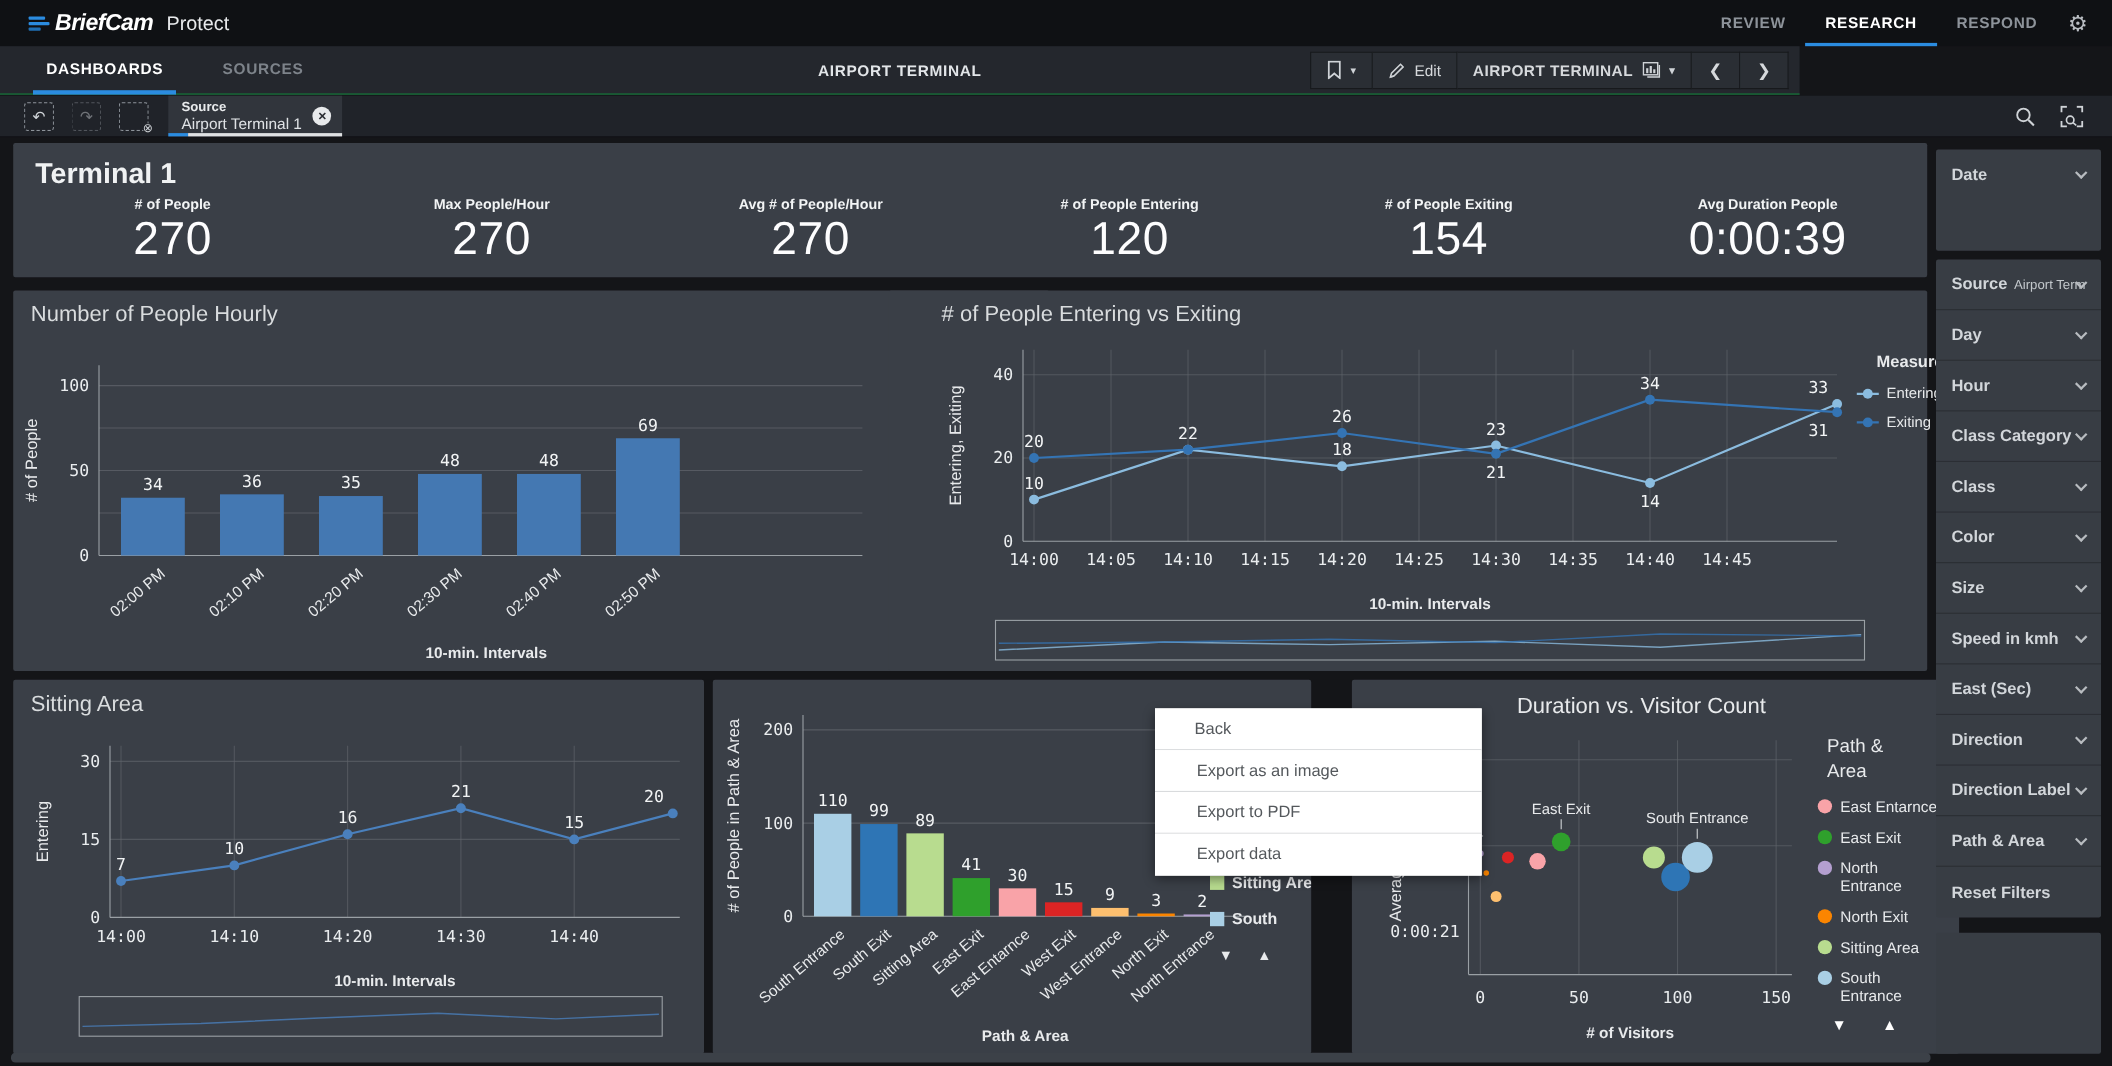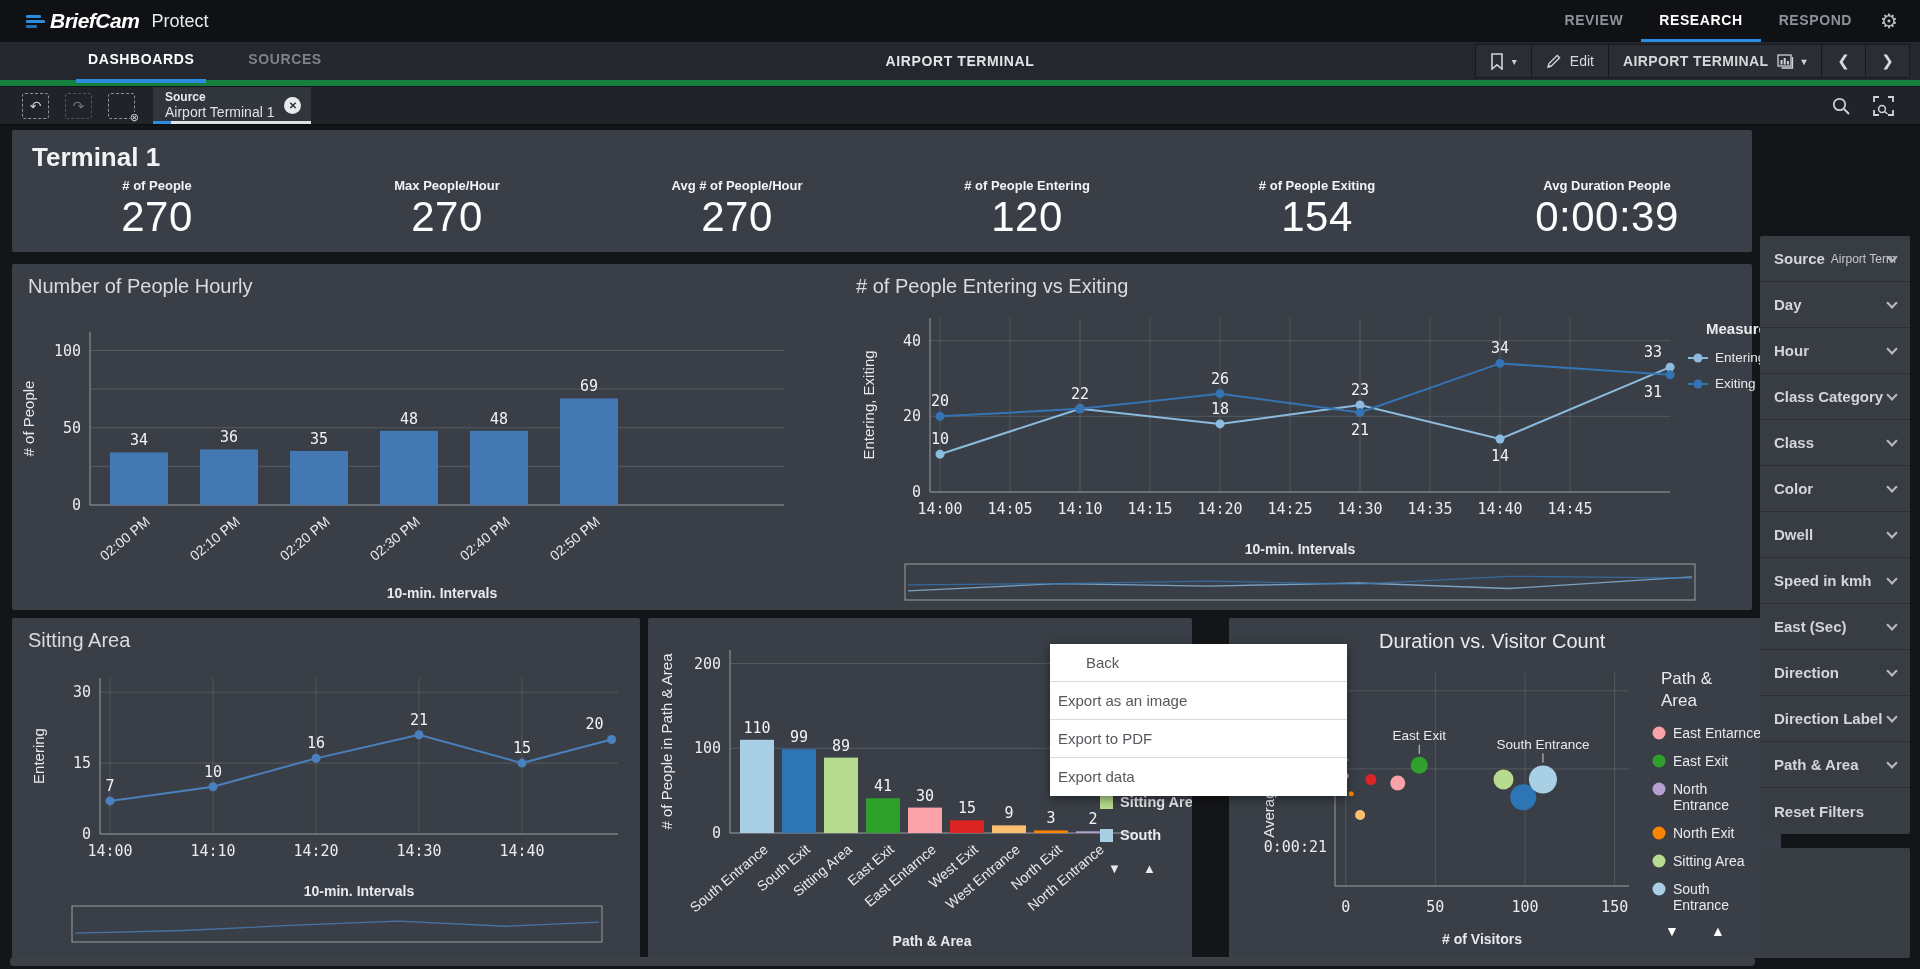--- a/index.html
+++ b/index.html
@@ -13,21 +13,21 @@
   .lbars div { height:3px; background:#2b8ce0; border-radius:1px; }
   .lbars .b1{width:15px;} .lbars .b2{width:19px;} .lbars .b3{width:11px; background:#1f6fb4;}
   .brand { color:#fff; font-size:21px; font-weight:bold; font-style:italic; letter-spacing:-0.5px; }
   .product { color:#e8eaec; font-size:18px; font-weight:300; margin-left:12px; }
   .topnav { margin-left:auto; display:flex; align-items:stretch; height:42px; }
   .topnav .tnav-item { display:flex; align-items:center; padding:0 18px; color:#8d939a; font-size:14px; font-weight:bold; letter-spacing:0.6px; border-bottom:3px solid transparent; cursor:pointer; }
   .topnav .tnav-item.active { color:#ffffff; border-bottom-color:#2b8ce0; }
   .gear { color:#b9bdc2; font-size:20px; margin:0 22px 0 10px; cursor:pointer; }
 
   
-  .nav2 { position:absolute; left:0; top:42px; width:1920px; height:44px; background:#24272d; display:flex; align-items:center; border-bottom:6px solid #15803d;padding-left:46px; }
+  .nav2 { position:absolute; left:0; top:42px; width:1636px; height:44px; background:#24272d; display:flex; align-items:center; border-bottom:1px solid #15803d; }
   .nav2 .tab { height:44px; display:flex; align-items:center; padding:0 12px; margin-left:30px; font-size:14px; font-weight:bold; letter-spacing:0.6px; color:#7d838a; border-bottom:4px solid transparent; cursor:pointer; }
   .nav2 .tab.active { color:#fff; border-bottom-color:#2b8ce0; }
   .center-title { position:absolute; left:0; right:0; text-align:center; color:#e2e5e8; font-size:14px; font-weight:bold; letter-spacing:0.6px; pointer-events:none; }
   .nav2-controls { margin-left:auto; display:flex; align-items:center; height:44px; margin-right:10px; position:relative; }
   .ctrl { height:34px; display:flex; align-items:center; gap:8px; padding:0 14px; background:#2a2e34; border:1px solid #17191c; color:#d6d9dc; font-size:14px; cursor:pointer; }
   .ctrl + .ctrl { border-left:none; }
   .caret { font-size:10px; color:#cfd3d7; }
   .arrowbtn { width:44px; justify-content:center; font-size:15px; }
   .icon-svg { display:block; }
 
@@ -65,21 +65,21 @@
 
   
   .side-box { position:absolute; left:1760px; width:150px; background:#383d44; border-radius:2px; }
   .side-item { height:46px; display:flex; align-items:center; padding:0 14px; color:#d2d6da; font-size:15px; font-weight:600; border-bottom:1px solid #2b2e34; cursor:pointer; position:relative; }
   .side-item:last-child { border-bottom:none; }
   .side-item .sval { font-size:12px; font-weight:400; color:#c3c8cc; margin-left:6px; white-space:nowrap; overflow:hidden; max-width:72px; }
   .chev { width:8px; height:8px; border-right:2px solid #b8bcc0; border-bottom:2px solid #b8bcc0; transform:rotate(45deg); position:absolute; right:14px; top:17px; }
 
   
   .ctx-menu { position:absolute; left:1050px; top:600px; width:297px; background:#ffffff; box-shadow:0 3px 10px rgba(0,0,0,0.45); z-index:50;margin-top:44px; }
-  .ctx-item { height:38px; line-height:38px; padding-left:8px; font-size:15px; color:#54585c; border-bottom:1px solid #d9dbdd; cursor:pointer; background:#fff; }
+  .ctx-item { height:38px; line-height:38px; padding-left:38px; font-size:15px; color:#54585c; border-bottom:1px solid #d9dbdd; cursor:pointer; background:#fff; }
   .ctx-item:last-child { border-bottom:none; }
   .ctx-item.first { padding-left:36px; }
 
   .bottom-strip { position:absolute; left:10px; top:957px; width:1745px; height:9px; background:#3c4148; border-radius:4px; }
 </style>
 </head>
 <body>
 
 <div id="app">
 
@@ -447,20 +447,26 @@
           </g>
           <g>
             <circle cx="430" cy="315" r="6.5" fill="#2e75b5"></circle>
             <text class="s" x="444" y="320" font-size="14">South Exit</text>
           </g>
         </g>
         <text x="436" y="318" fill="#ffffff" font-size="14">▼</text>
         <text x="482" y="318" fill="#ffffff" font-size="14">▲</text>
       </svg></div>
 
+  <div class="side-box" id="sideDate" style="top:136px;height:92px;">
+      <div class="side-item">
+        <span>Date</span>
+        <span class="chev"></span>
+      </div>
+    </div>
   <div class="side-box" id="sideBlock" style="top:236px;">
       <div class="side-item">
         <span>Source</span>
         <span class="sval">Airport Termin...</span>
         <span class="chev"></span>
       </div>
       <div class="side-item">
         <span>Day</span>
         <span class="chev"></span>
       </div>
@@ -474,21 +480,21 @@
       </div>
       <div class="side-item">
         <span>Class</span>
         <span class="chev"></span>
       </div>
       <div class="side-item">
         <span>Color</span>
         <span class="chev"></span>
       </div>
       <div class="side-item">
-        <span>Dwell</span>
+        <span>Size</span>
         <span class="chev"></span>
       </div>
       <div class="side-item">
         <span>Speed in kmh</span>
         <span class="chev"></span>
       </div>
       <div class="side-item">
         <span>East (Sec)</span>
         <span class="chev"></span>
       </div>

